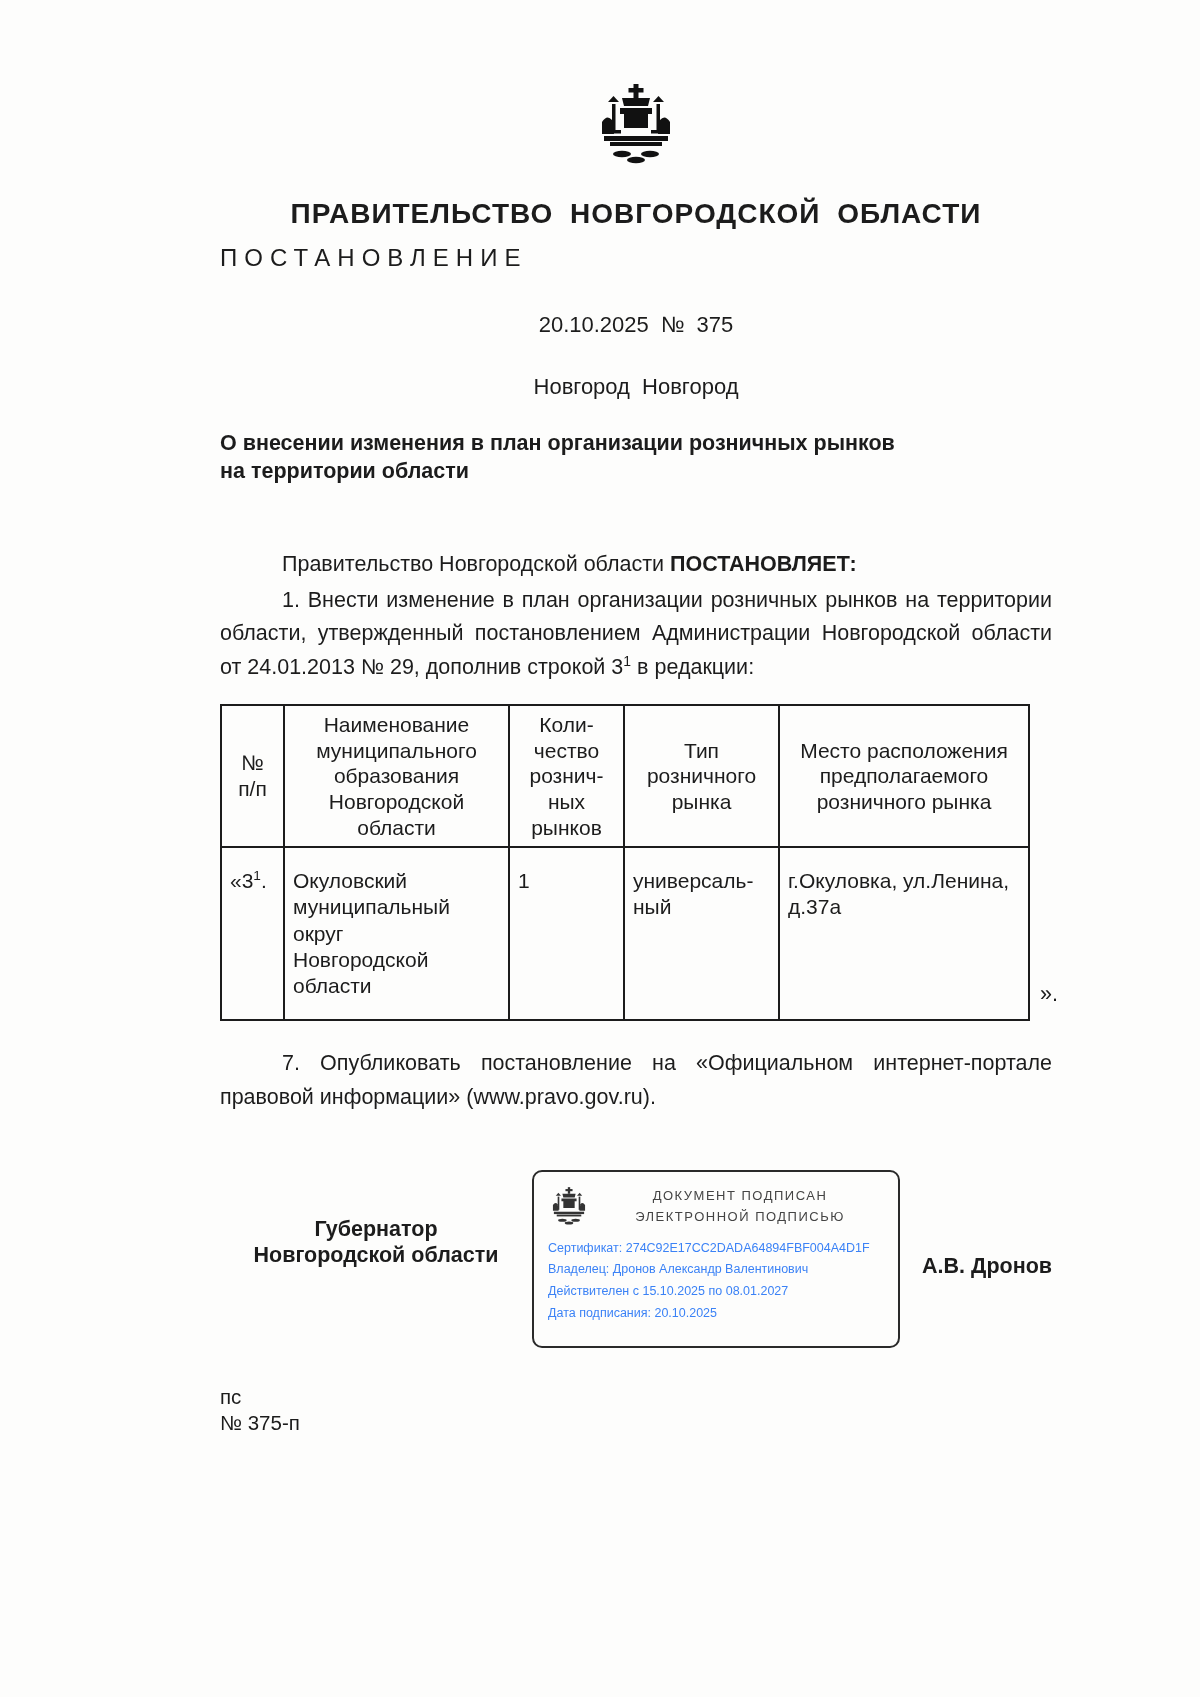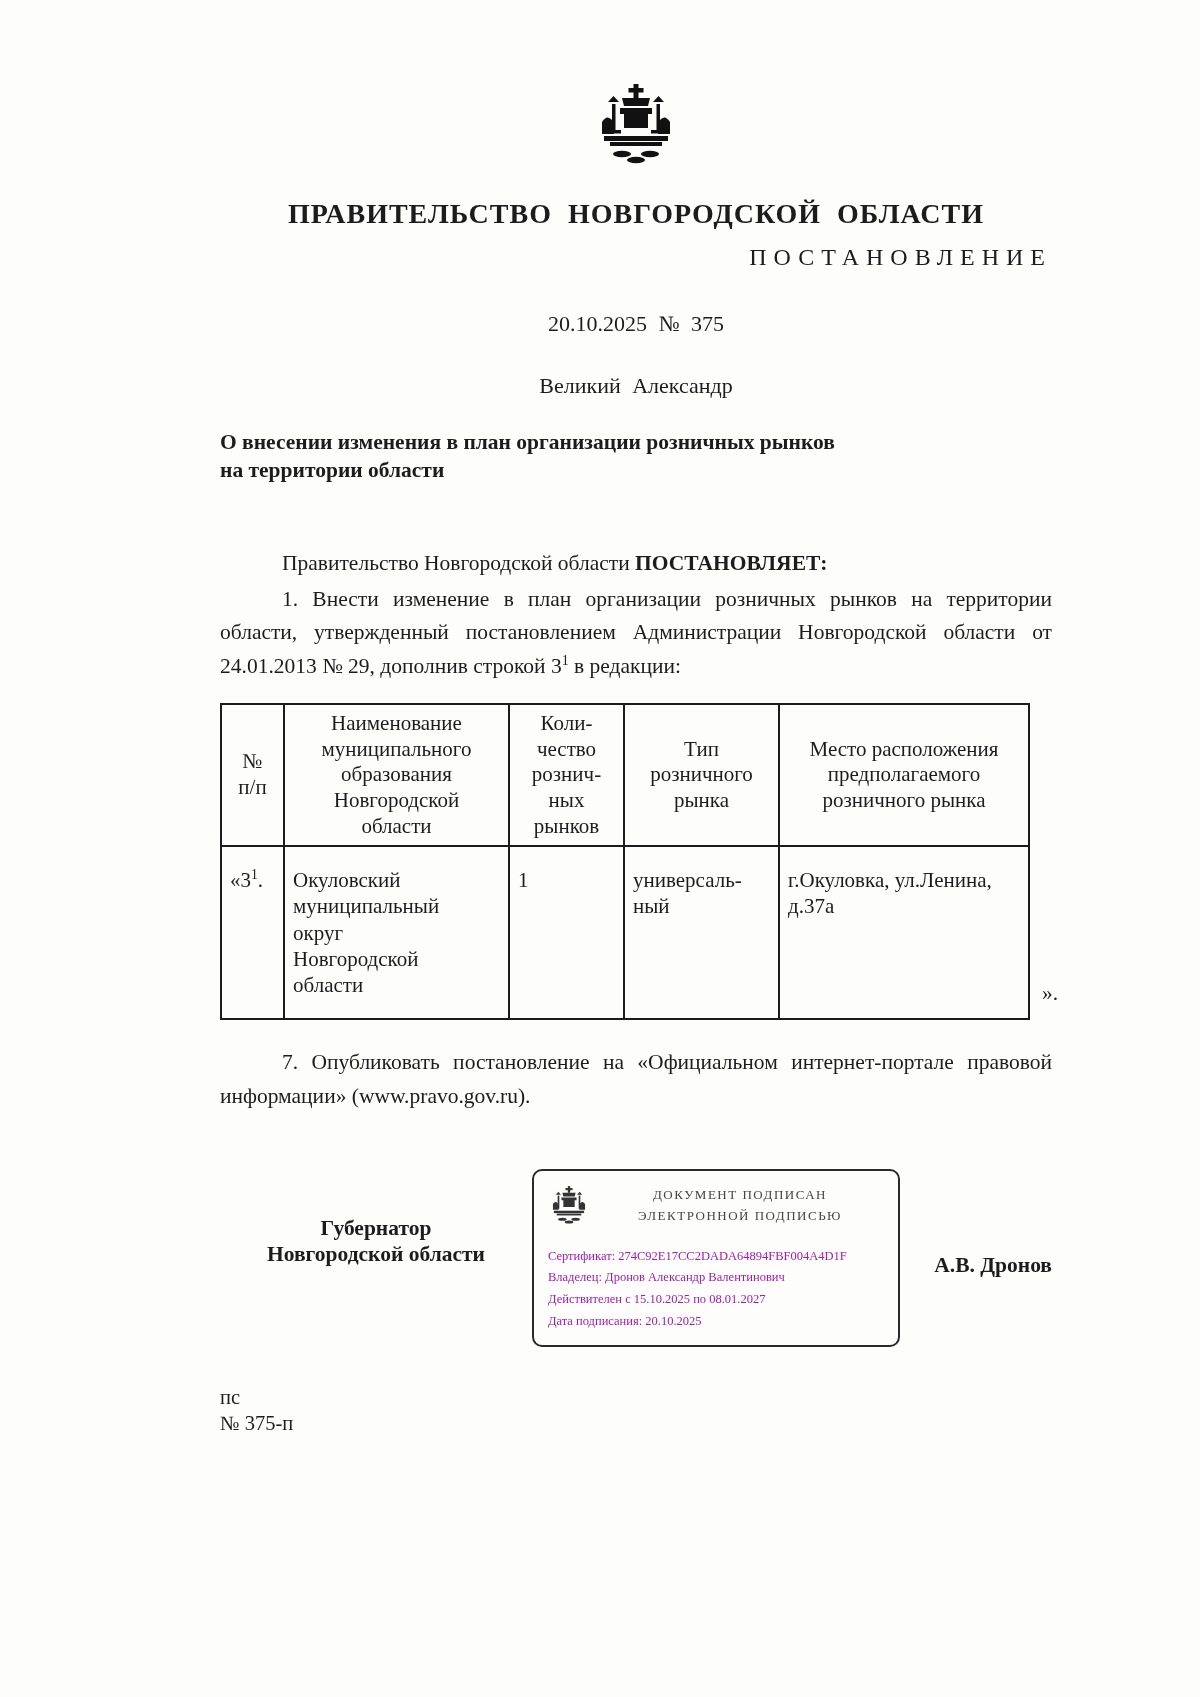--- a/index.html
+++ b/index.html
@@ -2,21 +2,21 @@
 <html><head>
 <meta charset="utf-8">
 <style>
   * { margin: 0; padding: 0; box-sizing: border-box; }
   html, body { background: #ffffff; }
   .page {
     position: relative;
     width: 1200px;
     height: 1697px;
     background: #fdfdfc;
-    font-family: Liberation Serif, serif;
+    font-family: Liberation Sans, sans-serif;
     color: #1c1c1c;
     overflow: hidden;
   }
   .content {
     position: absolute;
     left: 220px;
     width: 832px;
     top: 0;
   }
   .emblem-wrap { text-align: center; padding-top: 84px; }
@@ -24,21 +24,21 @@
   .org-name {
     margin-top: 26px;
     text-align: center;
     font-size: 28px;
     font-weight: bold;
     letter-spacing: 1px;
     word-spacing: 8px;
   }
   .doc-type {
     margin-top: 14px;
-    text-align: right;
+    text-align: left;
     font-size: 24px;
     letter-spacing: 7px;
   }
   .date-line {
     margin-top: 40px;
     text-align: center;
     font-size: 22px;
     word-spacing: 6px;
   }
   .city-line {
@@ -147,24 +147,24 @@
   .stamp-head-text {
     flex: 1;
     text-align: center;
     font-size: 13px;
     letter-spacing: 1.5px;
     line-height: 1.6;
     white-space: pre-line;
     color: #444;
   }
   .stamp-lines {
-    margin-top: 13px;
+    margin-top: 4px;
     font-size: 12.5px;
     line-height: 1.75;
-    color: #a21caf;
+    color: #3b82f6;
   }
   .sig-right {
     flex: 1;
     margin-top: 84px;
     text-align: right;
     font-size: 21.5px;
     font-weight: bold;
   }
   .footer-marks {
     position: absolute;
@@ -210,21 +210,21 @@
           <ellipse cx="22" cy="70" rx="9" ry="3.2"></ellipse>
           <ellipse cx="36" cy="76" rx="9" ry="3.2"></ellipse>
           <ellipse cx="50" cy="70" rx="9" ry="3.2"></ellipse>
         </g>
       </svg>
     </div>
 
     <div class="org-name">ПРАВИТЕЛЬСТВО НОВГОРОДСКОЙ ОБЛАСТИ</div>
     <div class="doc-type">ПОСТАНОВЛЕНИЕ</div>
     <div class="date-line">20.10.2025 № 375</div>
-    <div class="city-line">Великий Александр</div>
+    <div class="city-line">Новгород Новгород</div>
     <div class="doc-title">О внесении изменения в план организации розничных рынков
 на территории области</div>
 
     <p class="intro"><span>Правительство Новгородской области </span><b>ПОСТАНОВЛЯЕТ:</b></p>
 
     <p class="para para-1"><span>1. Внести изменение в план организации розничных рынков на территории области, утвержденный постановлением Администрации Новгородской области от 24.01.2013 № 29, дополнив строкой 3</span><sup class="s">1</sup><span> в редакции:</span></p>
 
     <div class="table-wrap">
       <table class="plan">
         <colgroup>

